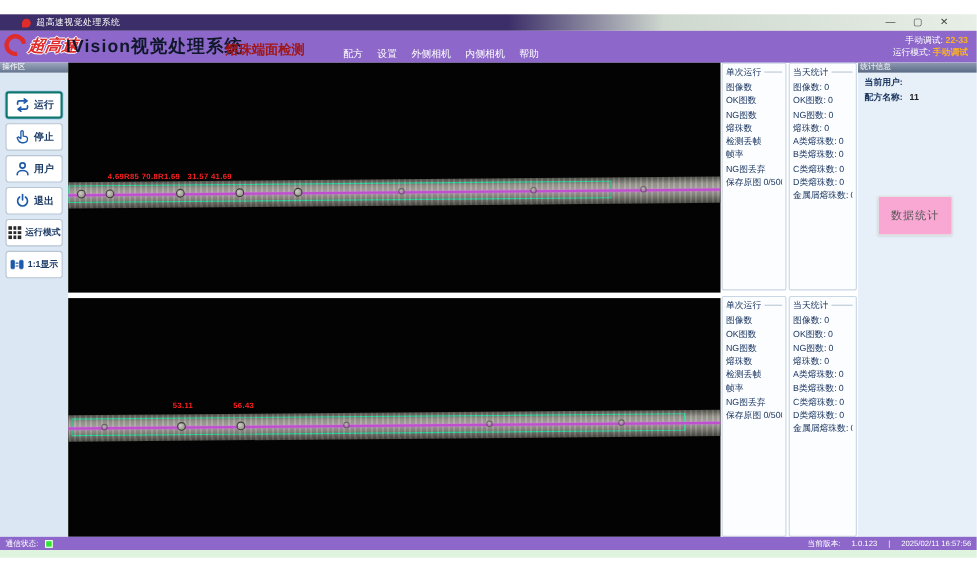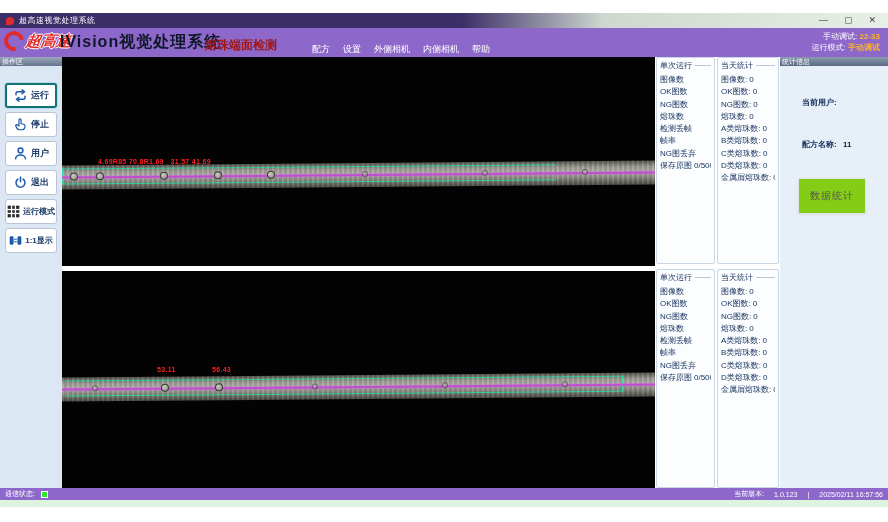--- a/index.html
+++ b/index.html
@@ -3,21 +3,21 @@
 <meta charset="utf-8">
 <style>
   * { margin:0; padding:0; box-sizing:border-box; }
   html,body { width:888px; height:522px; background:#fff; overflow:hidden;
     font-family:"Liberation Sans","DejaVu Sans",sans-serif; }
   .app { position:relative; width:888px; height:522px; background:#fff; }
 
   
   .titlebar { position:absolute; left:0; top:13px; width:888px; height:15px;
     background:linear-gradient(90deg,#3c2e68 0%,#3c2e68 52%,#cfd8cf 68%,#e7efe7 100%);
-    display:flex; align-items:center; padding:0 6px; }
+    display:flex; align-items:center; padding:0 20px; }
   .tb-icon { width:8px; height:8px; background:#e02b2b; border-radius:50% 50% 50% 0; margin-right:5px; flex:0 0 auto; }
   .tb-title { color:#fff; font-size:8px; letter-spacing:.5px; }
   .tb-controls { margin-left:auto; display:flex; gap:16px; padding-right:6px; }
   .tb-btn { color:#444; font-size:9px; line-height:9px; cursor:default; }
 
   
   .header { position:absolute; left:0; top:28px; width:888px; height:29px;
     background:#8d68ca; color:#fff; }
   .logo { position:absolute; left:4px; top:3px; display:flex; align-items:center; }
   .logo-swoosh { width:20px; height:20px; border:4px solid #e02b2b; border-right-color:transparent;
@@ -66,28 +66,28 @@
     padding:2px 3px; font-size:8px; color:#1a3560; }
   .gb-title { display:flex; align-items:center; gap:3px; font-size:8px; color:#1a3560; margin-bottom:3px; white-space:nowrap; }
   .gb-title::after { content:""; flex:1; border-top:1px solid #b9c7d6; }
   .srow { height:12.3px; line-height:12.3px; white-space:nowrap; overflow:hidden; }
   .srow .v { margin-left:2px; }
 
   
   .info-panel { position:absolute; left:780px; top:57px; width:108px; height:431px; background:#e7f0f8; }
   .info-hd { height:9px; background:linear-gradient(180deg,#8d9ab0,#5a descendants6a84); background:linear-gradient(180deg,#8d9ab0,#5a6a84);
     color:#fff; font-size:7px; line-height:9px; padding-left:2px; }
-  .info-row { padding:3px 6px 0 22px; font-size:8px; color:#1a3560; font-weight:bold; white-space:nowrap;margin-top:28px; }
+  .info-row { padding:3px 6px 0 6px; font-size:8px; color:#1a3560; font-weight:bold; white-space:nowrap; }
   .info-row .val { font-weight:bold; margin-left:4px; color:#222; }
   .btn-prepare { position:absolute; left:18px; top:59px; width:68px; height:36px;
     background:#f8a21f; border:1px solid #8a7a3a; border-radius:2px;
     font-size:11px; color:#7a3a10; font-weight:bold; display:flex; align-items:center; justify-content:center;
     letter-spacing:3px; cursor:default; }
   .btn-stats { position:absolute; left:18px; top:121px; width:68px; height:36px;
-    background:#84cc16; border:1px solid #e2e2e2; border-radius:2px; box-shadow:0 1px 2px rgba(0,0,0,.08);
+    background:#f9a8d4; border:1px solid #e2e2e2; border-radius:2px; box-shadow:0 1px 2px rgba(0,0,0,.08);
     font-size:10px; color:#555; display:flex; align-items:center; justify-content:center;
     letter-spacing:1px; cursor:default; }
 
   
   .statusbar { position:absolute; left:0; top:488px; width:888px; height:12px; background:#8d68ca;
     display:flex; align-items:center; color:#fff; font-size:7px; padding:0 5px; }
   .comm-dot { width:7px; height:7px; background:#2ee62e; border:1px solid #fff; margin-left:6px; }
   .sb-right { margin-left:auto; display:flex; gap:10px; align-items:center; }
   .bottom-strip { position:absolute; left:0; top:500px; width:888px; height:7px; background:#dff4df; }
 </style>

